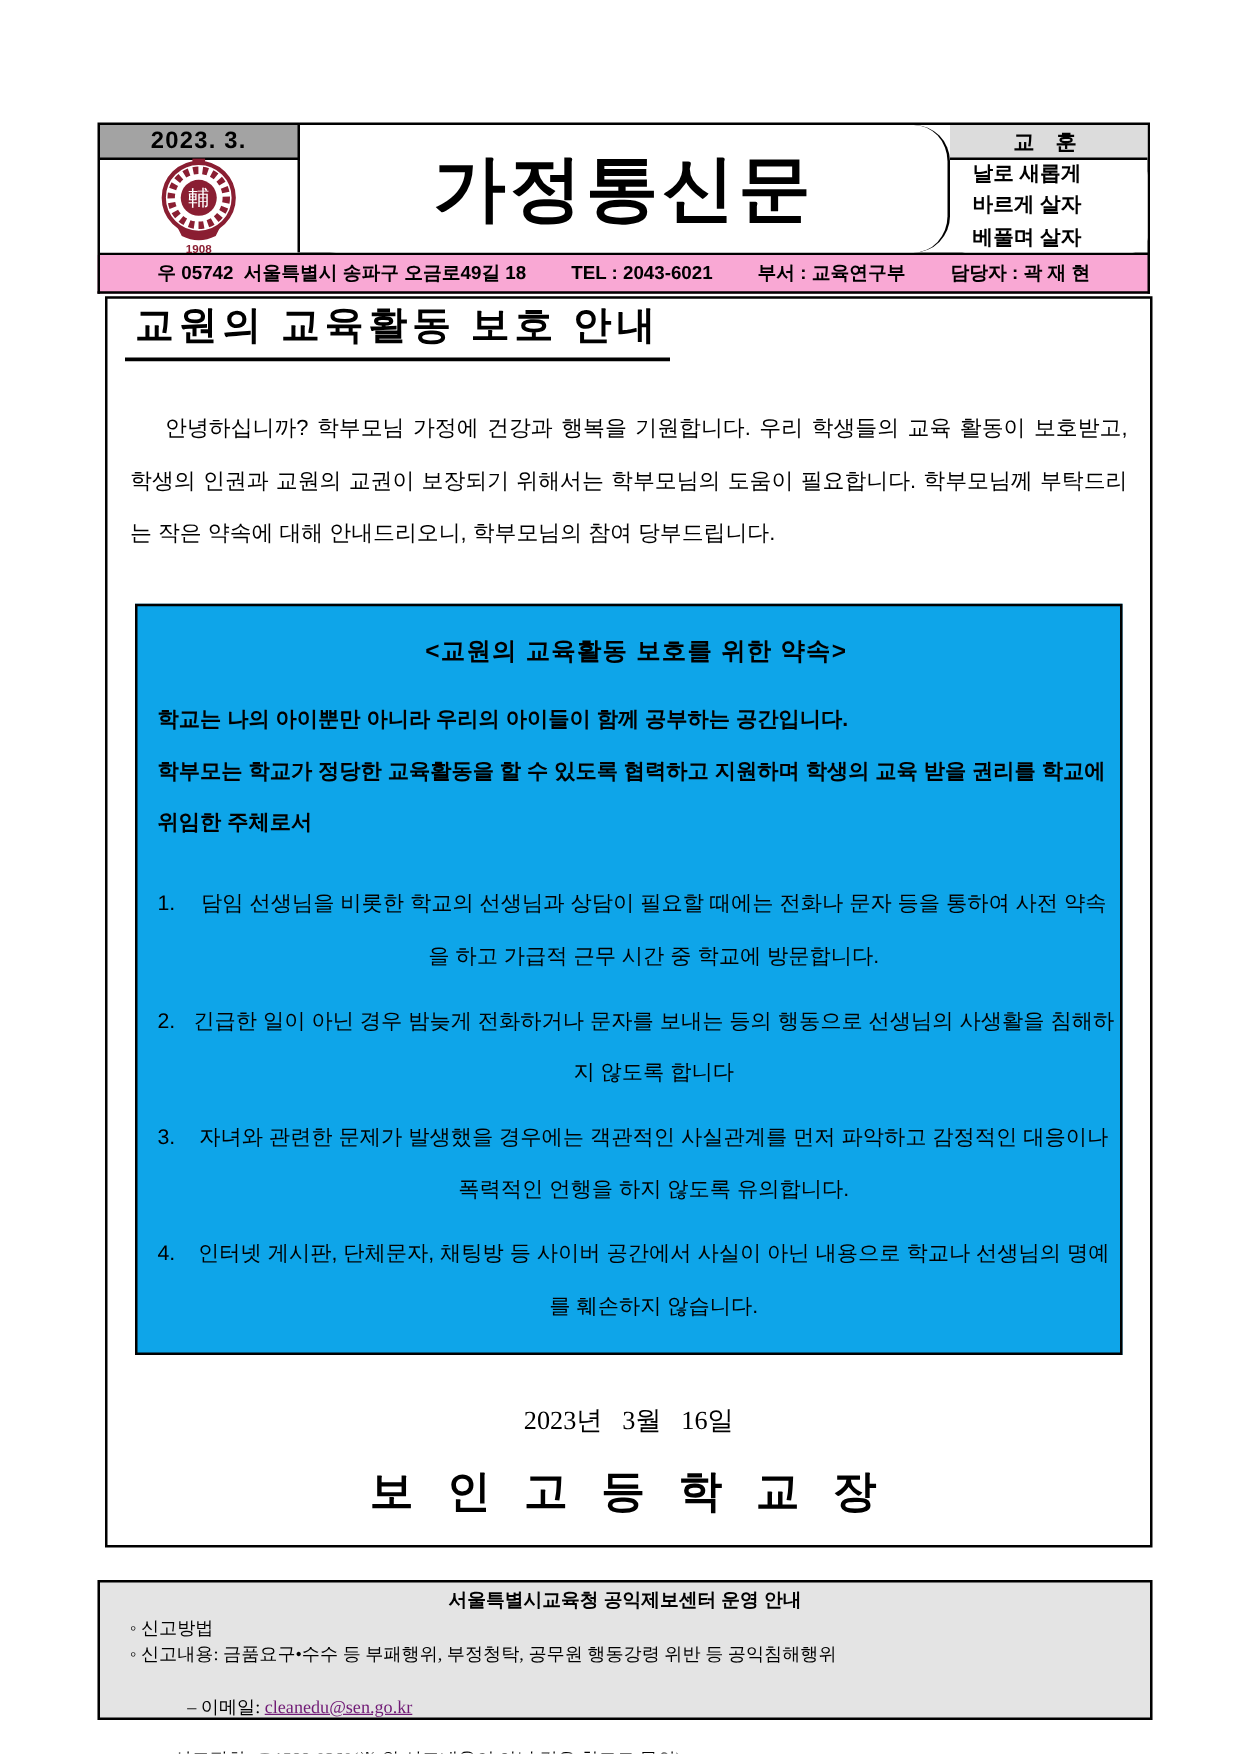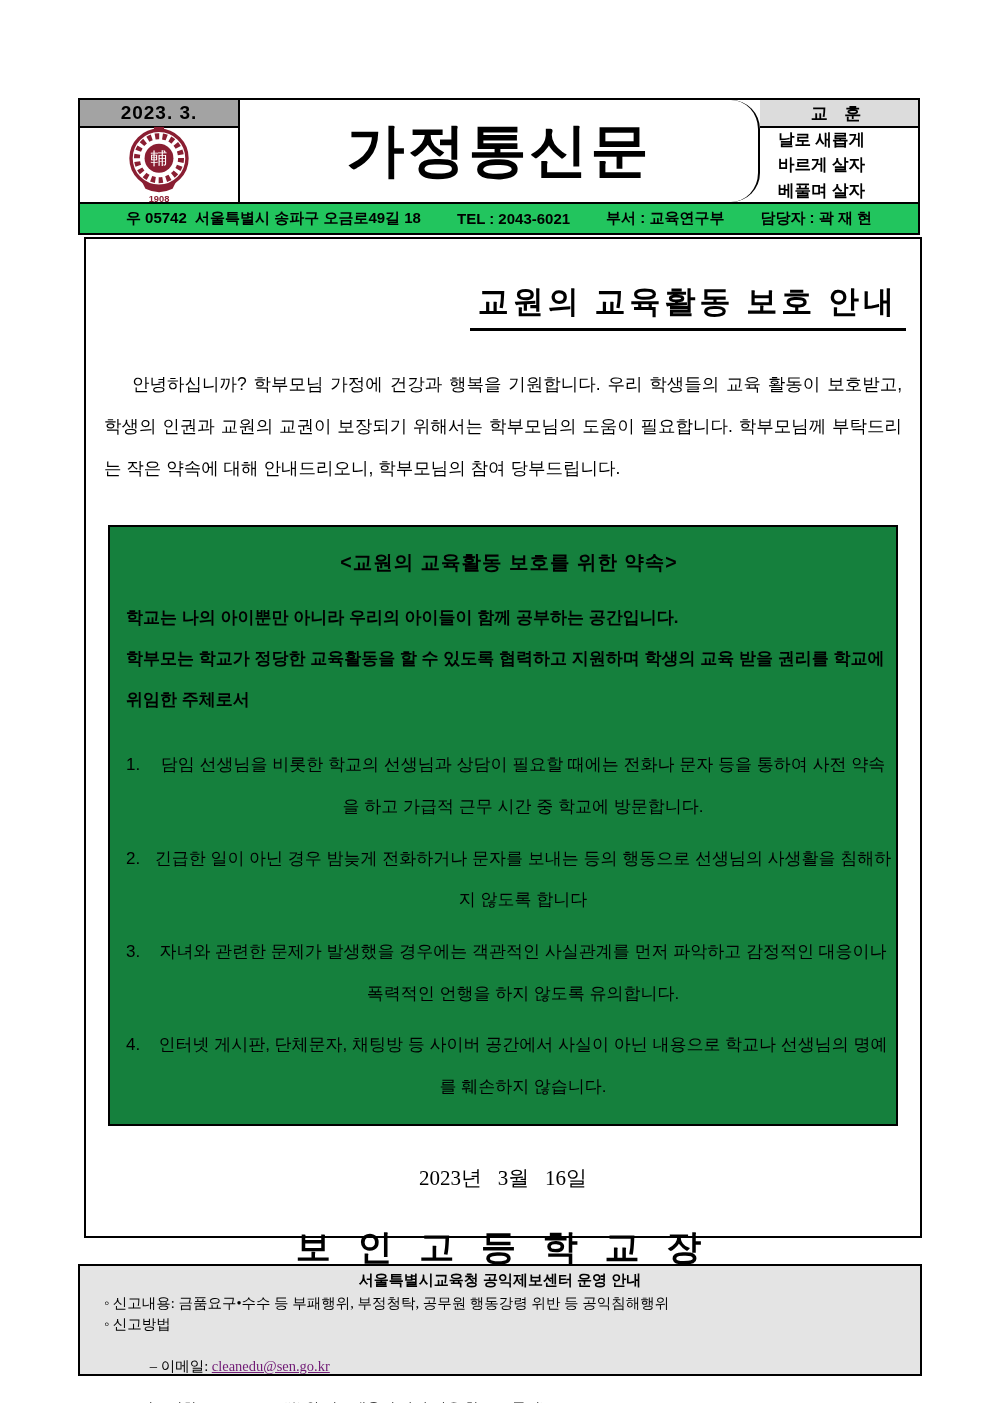--- a/index.html
+++ b/index.html
@@ -53,57 +53,57 @@
   .cell-motto {
     grid-column:3; grid-row:2;
     display:flex; flex-direction:column; align-items:flex-start; justify-content:center;
     padding-left:18px;
     font-size:16.5px; font-weight:700; line-height:1.55;
     background:#fff;
     border-radius:12px;
   }
   .address-row {
     border:2px solid #000; border-top:none;
-    background:#22c55e;
+    background:#f9a8d4;
     height:31px;
     display:flex; align-items:center; justify-content:center;
     gap:36px;
     font-size:15px; font-weight:700;
     white-space:pre;
   }
 
   
   .main-box {
     position:absolute; top:237px; left:84px;
     width:838px; height:1001px;
     border:2px solid #000;
     padding:0 14px;
     background:#fff;
   }
-  .doc-title-wrap { text-align:right; margin-top:42px; }
+  .doc-title-wrap { text-align:left; }
   .doc-title {
     display:inline-block;
     font-family:"Liberation Serif", serif;
     font-size:31px; font-weight:700; letter-spacing:4px;
     border-bottom:3px solid #000;
     padding:0 8px 5px 8px;
   }
   .intro {
     margin-top:32px;
     padding:0 4px;
     font-size:17.5px; line-height:2.4;
     text-align:justify;
     text-indent:1.6em;
   }
 
   .promise-box {
     margin:36px 8px 0 8px;
     border:2px solid #000;
     padding:22px 4px 6px 16px;
-    background:#15803d;
+    background:#0ea5e9;
   }
   .promise-title {
     text-align:center;
     font-size:19.5px; font-weight:700; letter-spacing:1px;
   }
   .promise-lead {
     margin-top:22px;
     font-size:17px; font-weight:700; line-height:2.4;
   }
   .promise-items { margin-top:24px; }
@@ -116,21 +116,21 @@
   .p-text { flex:1;text-align:center; }
 
   .date-line {
     margin-top:38px;
     text-align:center;
     font-family:"Liberation Serif", serif;
     font-size:21px;
     white-space:pre;
   }
   .signature {
-    margin-top:32px;
+    margin-top:20px;
     text-align:center;
     font-family:"Liberation Serif", serif;
     font-size:35px; font-weight:600; letter-spacing:9px;
   }
 
   
   .footer-box {
     position:absolute; top:1264px; left:78px;
     width:844px; height:112px;
     background:#e4e4e4;
@@ -217,21 +217,21 @@
         </div>
       </div>
     </div>
 
     <div class="date-line">2023년   3월   16일</div>
     <div class="signature">보 인 고 등 학 교 장</div>
   </div>
 
   <div class="footer-box">
     <div class="footer-title">서울특별시교육청 공익제보센터 운영 안내</div>
+    <div class="footer-line">◦ 신고방법</div>
     <div class="footer-line">◦ 신고내용: 금품요구•수수 등 부패행위, 부정청탁, 공무원 행동강령 위반 등 공익침해행위</div>
-    <div class="footer-line">◦ 신고방법</div>
     <div class="footer-line footer-sub">
       <span>– 이메일: </span><a class="email-link" href="#">cleanedu@sen.go.kr</a>
     </div>
     <div class="footer-line footer-sub">– 신고전화: ☎1588-0260(※ 위 신고내용이 아닌 경우 학교로 문의)</div>
   </div>
 
 </div>
 
 </body></html>

